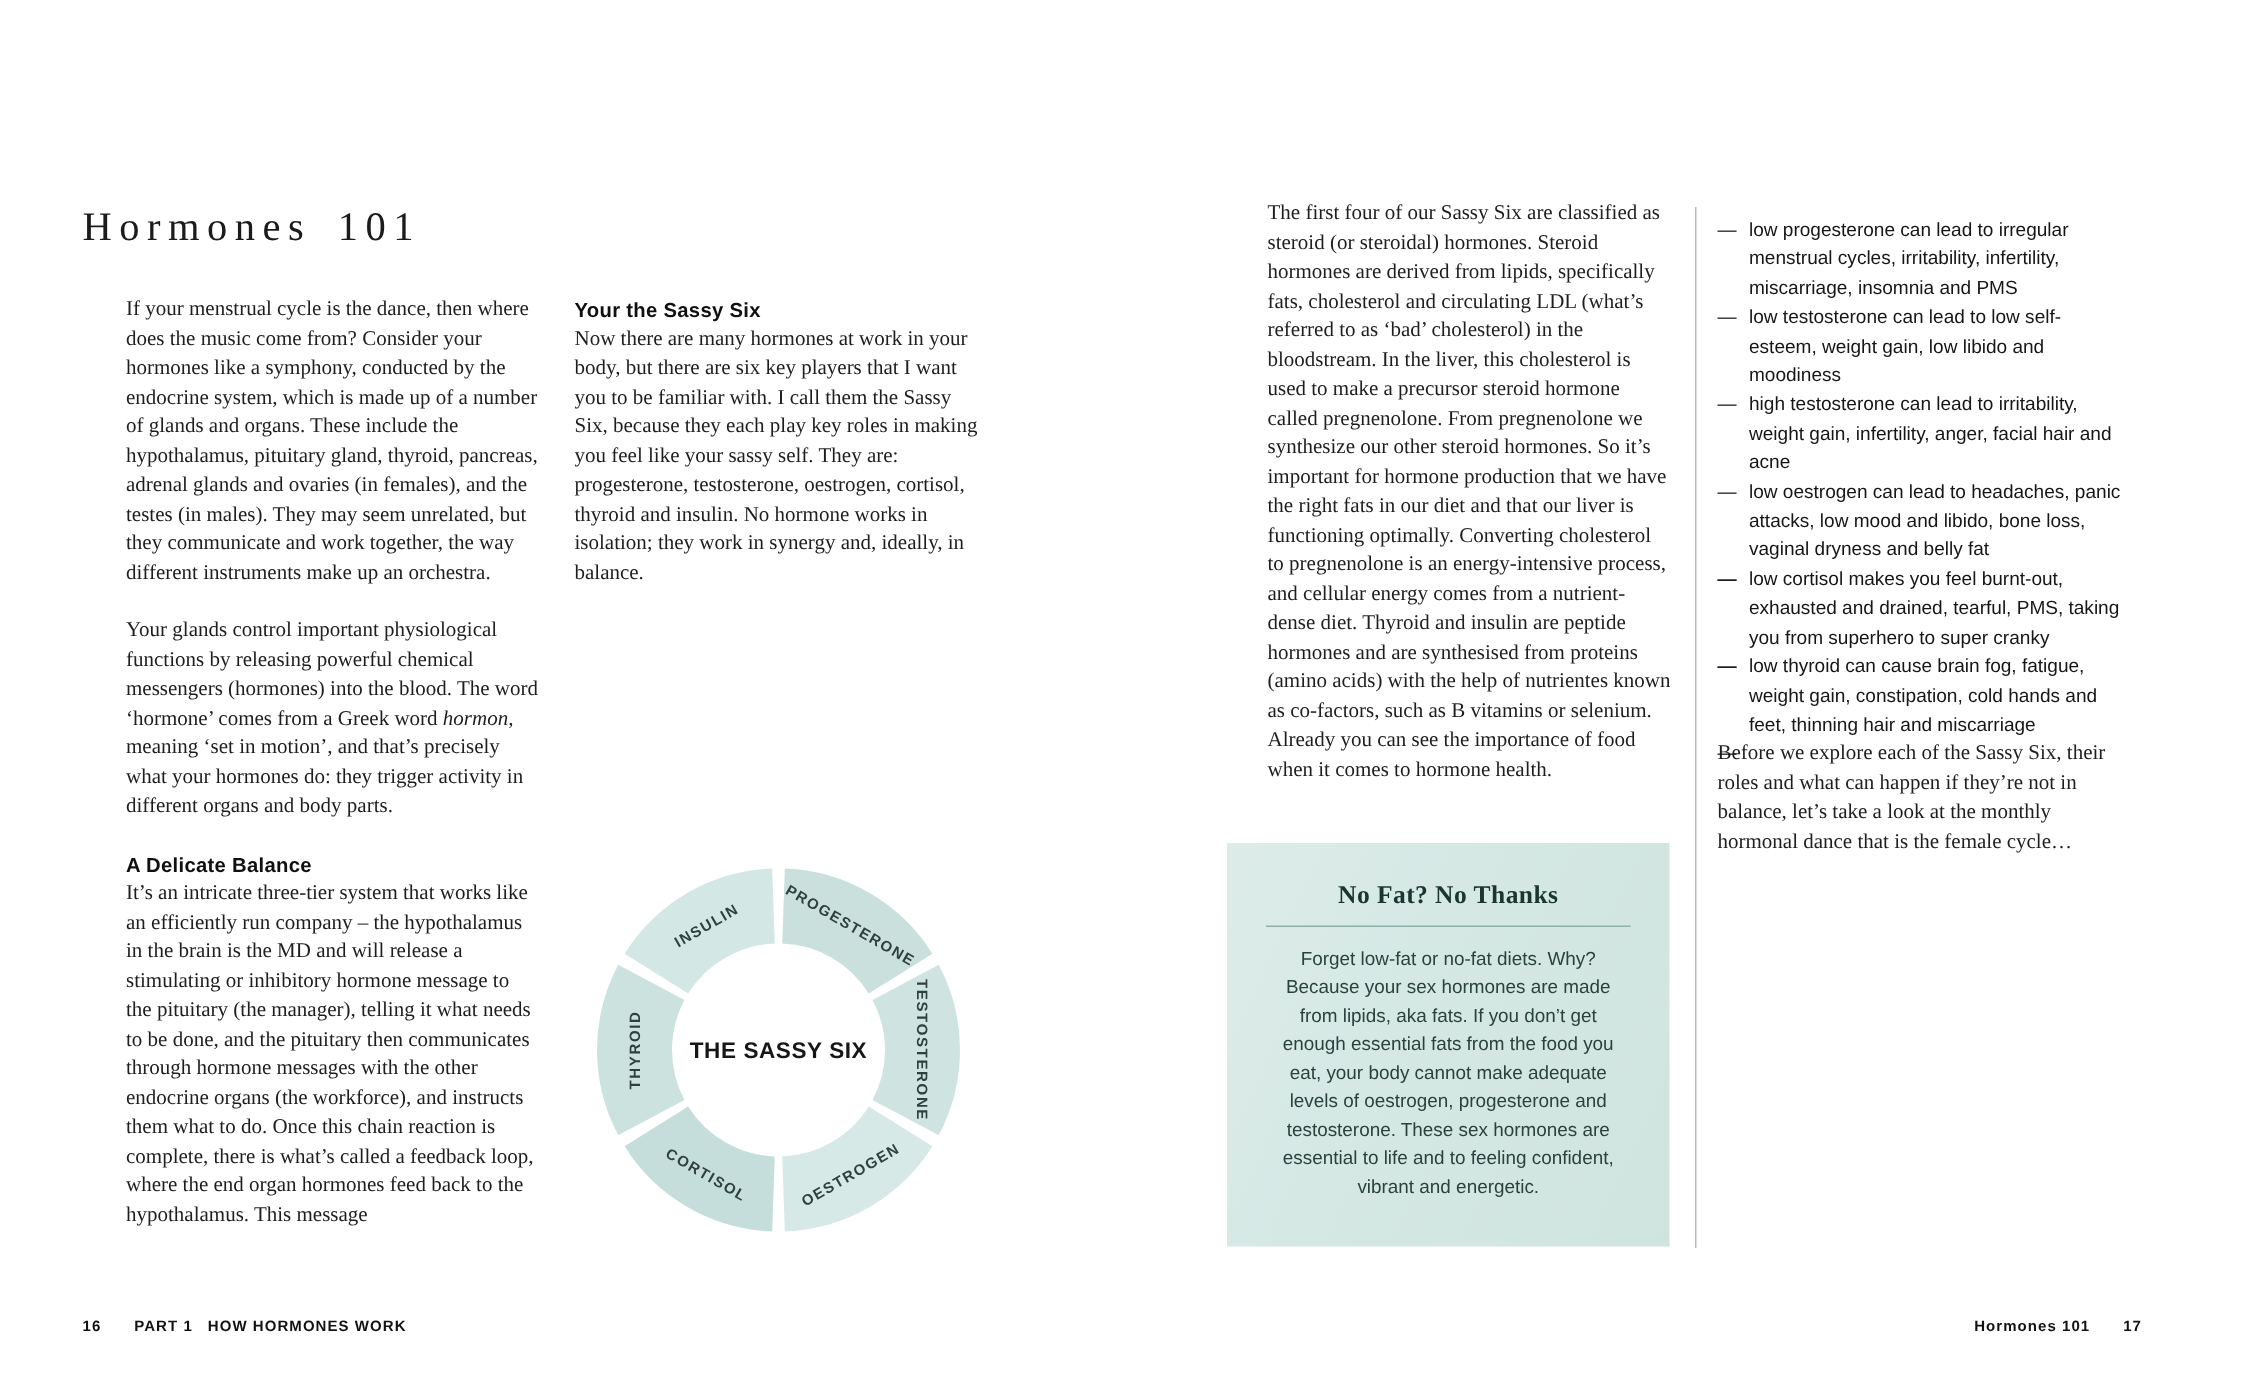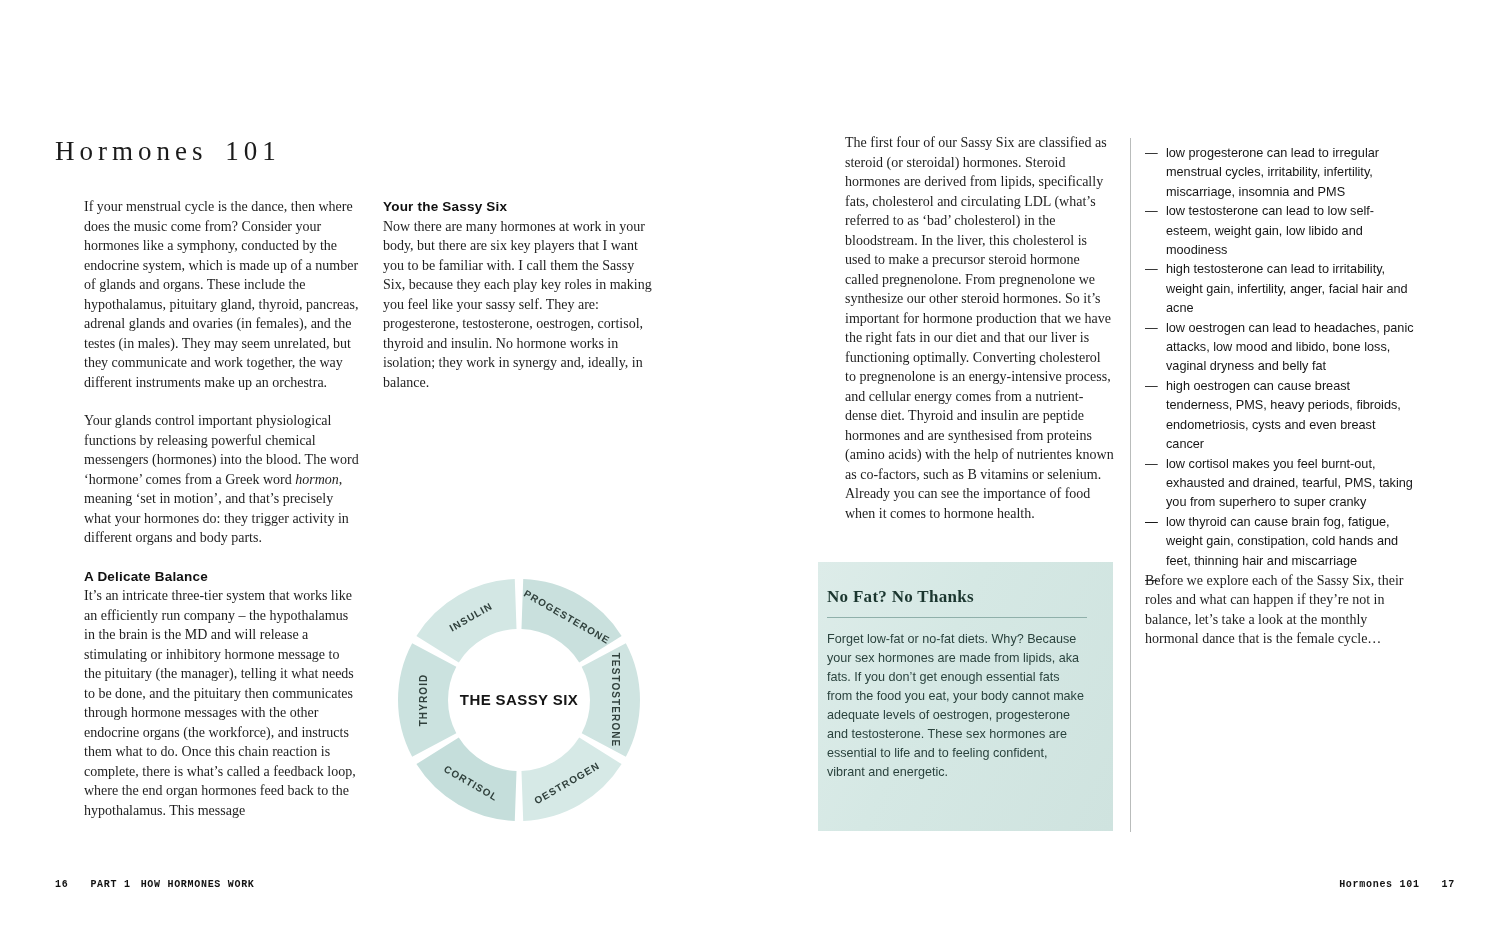--- a/index.html
+++ b/index.html
@@ -48,21 +48,22 @@
     left:1130px; top:138px;
     width:1px; height:694px;
     background:#b9bcbb;
   }
 
   .infobox {
     position:absolute;
     left:818px; top:562px;
     width:295px; height:269px;
     background:linear-gradient(115deg,#ddece9 0%, #d5e8e4 40%, #cfe3df 100%);
-    padding:25px 26px 0 9px;
+    padding:25px 26px 0 26px;
+    text-align:center;
   }
   .infobox-title {
     font-family:"Liberation Serif", serif;
     font-weight:700;
     font-size:17px;
     letter-spacing:0.3px;
     color:#1b362f;
   }
   .infobox-rule {
     height:1px;
@@ -85,29 +86,29 @@
     font-size:12.7px;
     line-height:19.4px;
     color:#161616;
   }
   .bullet .dash { position:absolute; left:0; top:0; }
   .outro { margin-top:24px; }
 
   .footer {
     position:absolute;
     top:879px;
-    font-family:Liberation Mono, monospace;
+    font-family:Liberation Sans, sans-serif;
     font-size:10px;
     font-weight:700;
     letter-spacing:0.7px;
     color:#121212;
     white-space:nowrap;
   }
   .footer-left { left:55px; }
-  .footer-right { right:41px; text-align:right; }
+  .footer-right { right:68px; text-align:right; }
   .footer .gap-lg { display:inline-block; width:22px; }
   .footer .gap-sm { display:inline-block; width:10px; }
 
   .diagram-svg { position:absolute; left:389px; top:565px; }
   .seg-label {
     font-family:"Liberation Sans", sans-serif;
     font-weight:700;
     font-size:10px;
     letter-spacing:1.1px;
     fill:#30403c;
@@ -168,21 +169,21 @@
   </div>
 
   <div class="vrule"></div>
 
   <div class="col" style="left:1145px; top:133px; width:272px;">
     <div class="bullets">
       <div class="bullet"><span class="dash">—</span><span>low progesterone can lead to irregular menstrual cycles, irritability, infertility, miscarriage, insomnia and PMS</span></div>
       <div class="bullet"><span class="dash">—</span><span>low testosterone can lead to low self-esteem, weight gain, low libido and moodiness</span></div>
       <div class="bullet"><span class="dash">—</span><span>high testosterone can lead to irritability, weight gain, infertility, anger, facial hair and acne</span></div>
       <div class="bullet"><span class="dash">—</span><span>low oestrogen can lead to headaches, panic attacks, low mood and libido, bone loss, vaginal dryness and belly fat</span></div>
-      <div class="bullet"><span class="dash">—</span><span>high oestrogen can cause breast tenderness, PMS, heavy periods, fibroids, endometriosis, cysts and even breast cancer</span></div>
+      <div class="bullet"><span class="dash">—</span></div>
       <div class="bullet"><span class="dash">—</span><span>low cortisol makes you feel burnt-out, exhausted and drained, tearful, PMS, taking you from superhero to super cranky</span></div>
       <div class="bullet"><span class="dash">—</span></div>
       <div class="bullet"><span class="dash">—</span><span>low thyroid can cause brain fog, fatigue, weight gain, constipation, cold hands and feet, thinning hair and miscarriage</span></div>
       <div class="bullet"><span class="dash">—</span></div>
     </div>
     <p class="outro">Before we explore each of the Sassy Six, their roles and what can happen if they’re not in balance, let’s take a look at the monthly hormonal dance that is the female cycle…</p>
   </div>
 
   <div class="footer footer-left">
     <span>16</span><span class="gap-lg"></span><span>PART 1</span><span class="gap-sm"></span><span>HOW HORMONES WORK</span>

